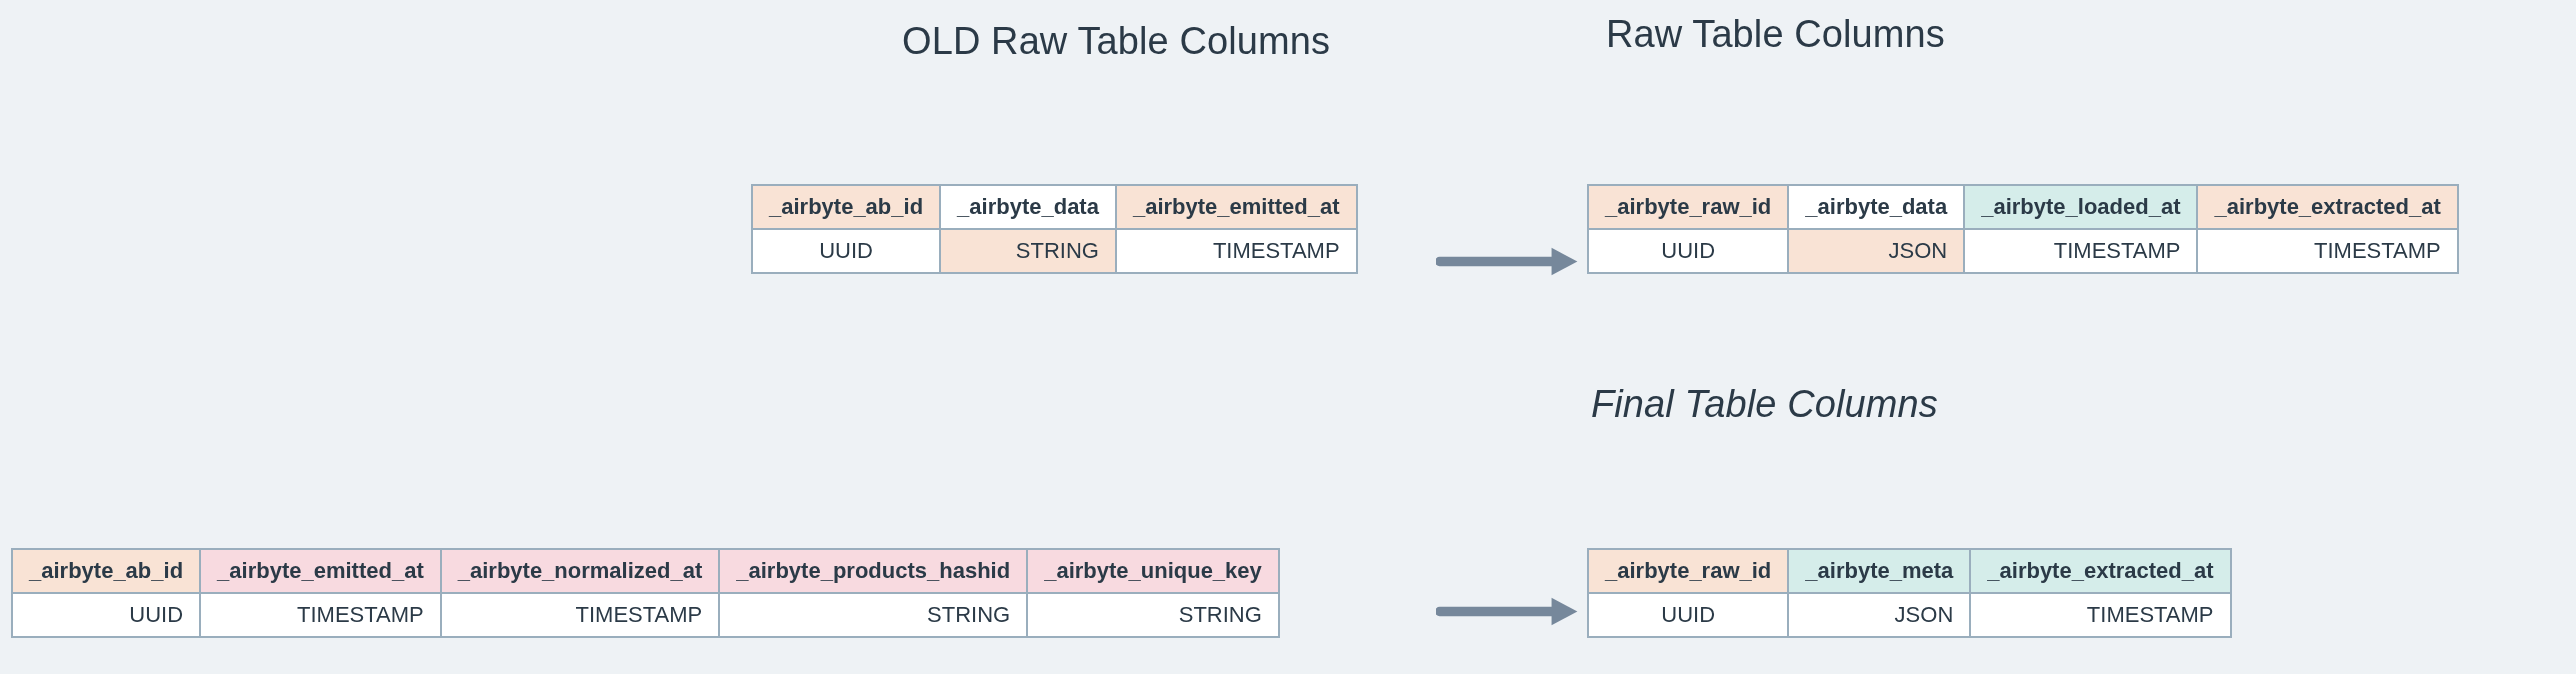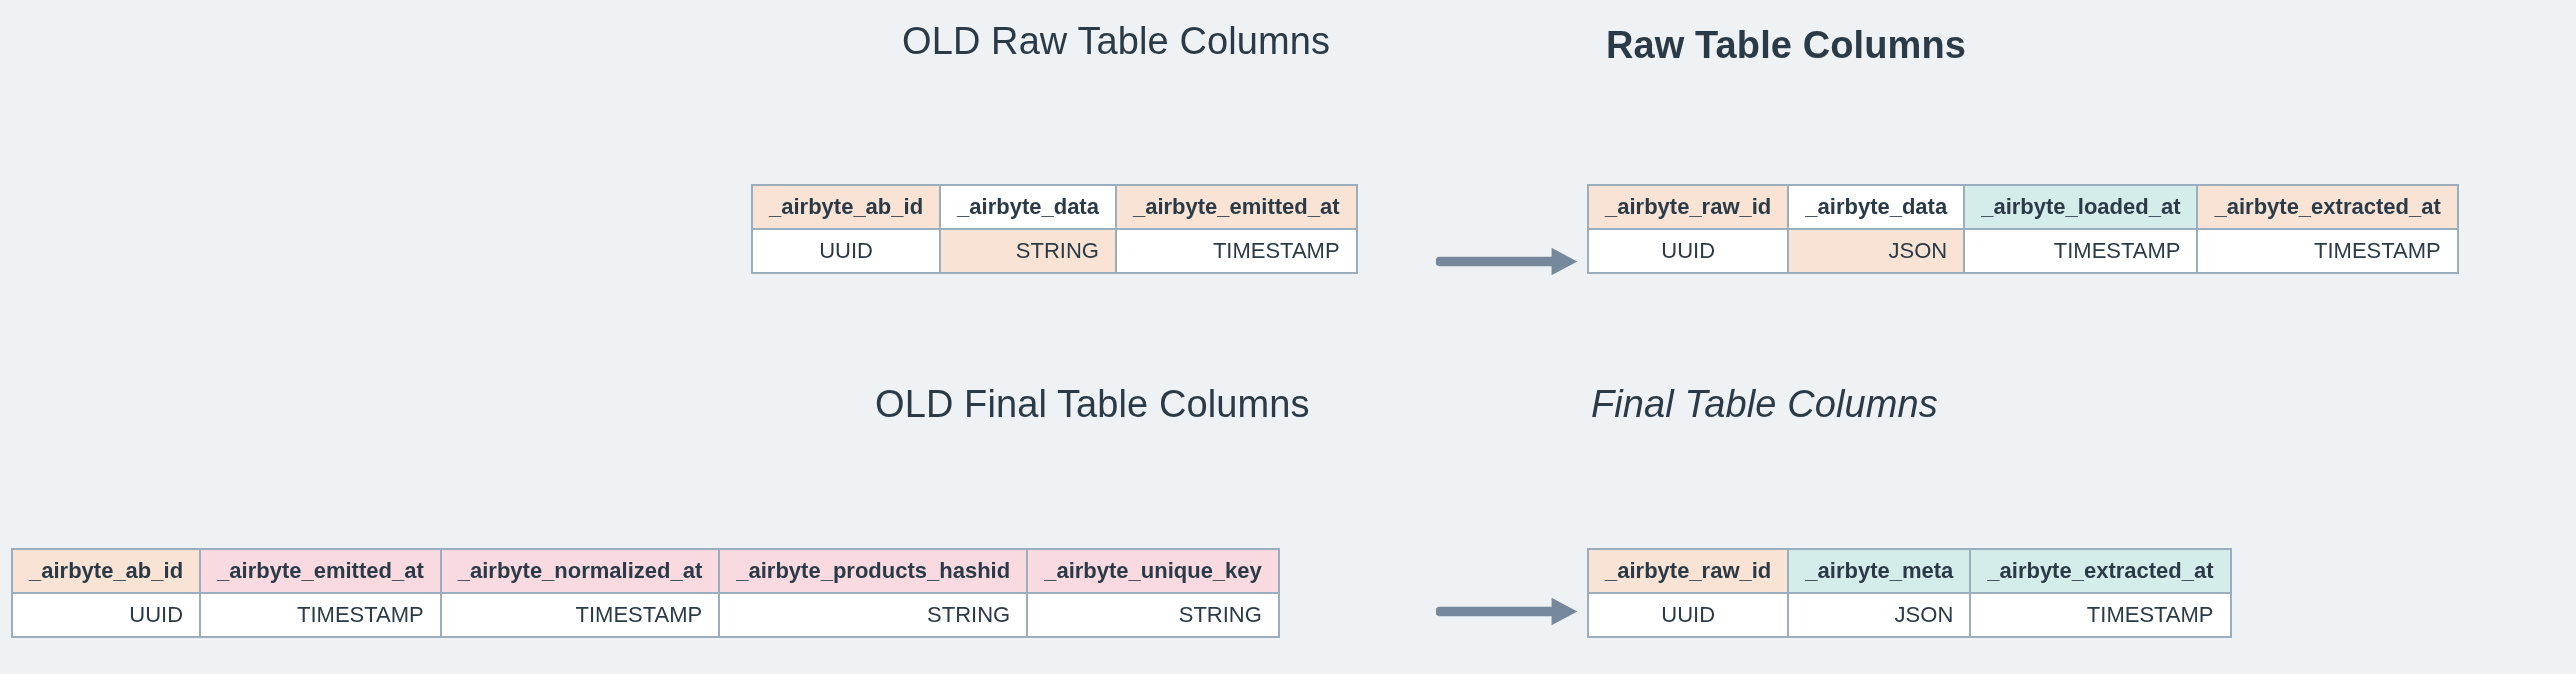--- a/index.html
+++ b/index.html
@@ -28,21 +28,21 @@
     position: absolute;
     font-size: 38px;
     font-weight: 400;
     letter-spacing: 0.1px;
     color: #2b3a47;
     white-space: nowrap;
     line-height: 1;
   }
 
   #title-old-raw   { left: 902px; top: 22px; }
-  #title-new-raw   { left: 1606px; top: 26px; font-weight: bold; }
+  #title-new-raw   { left: 1606px; top: 15px; }
   #title-old-final { left: 875px; top: 385px; }
   #title-new-final { left: 1591px; top: 385px; font-style: italic; }
 
   
   .tbl {
     position: absolute;
     border-collapse: collapse;
     background: #ffffff;
     border: 2.9px solid #9aaebd;
     table-layout: fixed;
@@ -88,21 +88,20 @@
 </style>
 </head>
 <body>
 
 <div class="canvas">
 
   <div class="title" id="title-old-raw">OLD Raw Table Columns</div>
 
   <div class="title" id="title-new-raw">Raw Table Columns</div>
 
-  <div class="title" id="title-old-final">OLD Final Table Columns</div>
 
   <div class="title" id="title-new-final">Final Table Columns</div>
 
   <table class="tbl" id="tbl-old-raw">
     <tbody>
         <tr class="head">
       <td class="c-peach">_airbyte_ab_id</td>
       <td class="c-white">_airbyte_data</td>
       <td class="c-peach">_airbyte_emitted_at</td>
     </tr>

